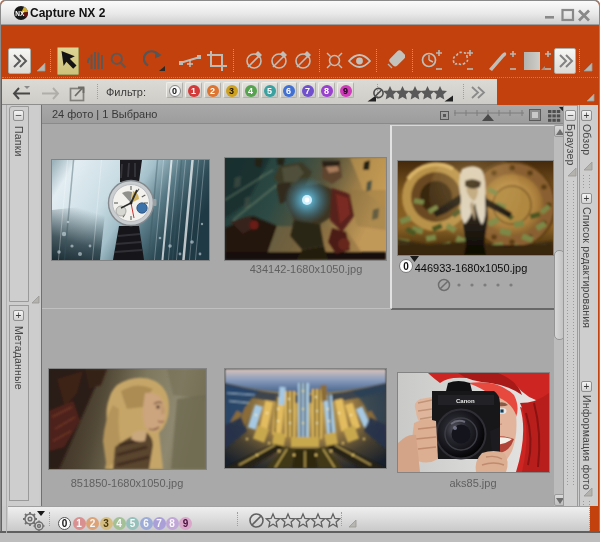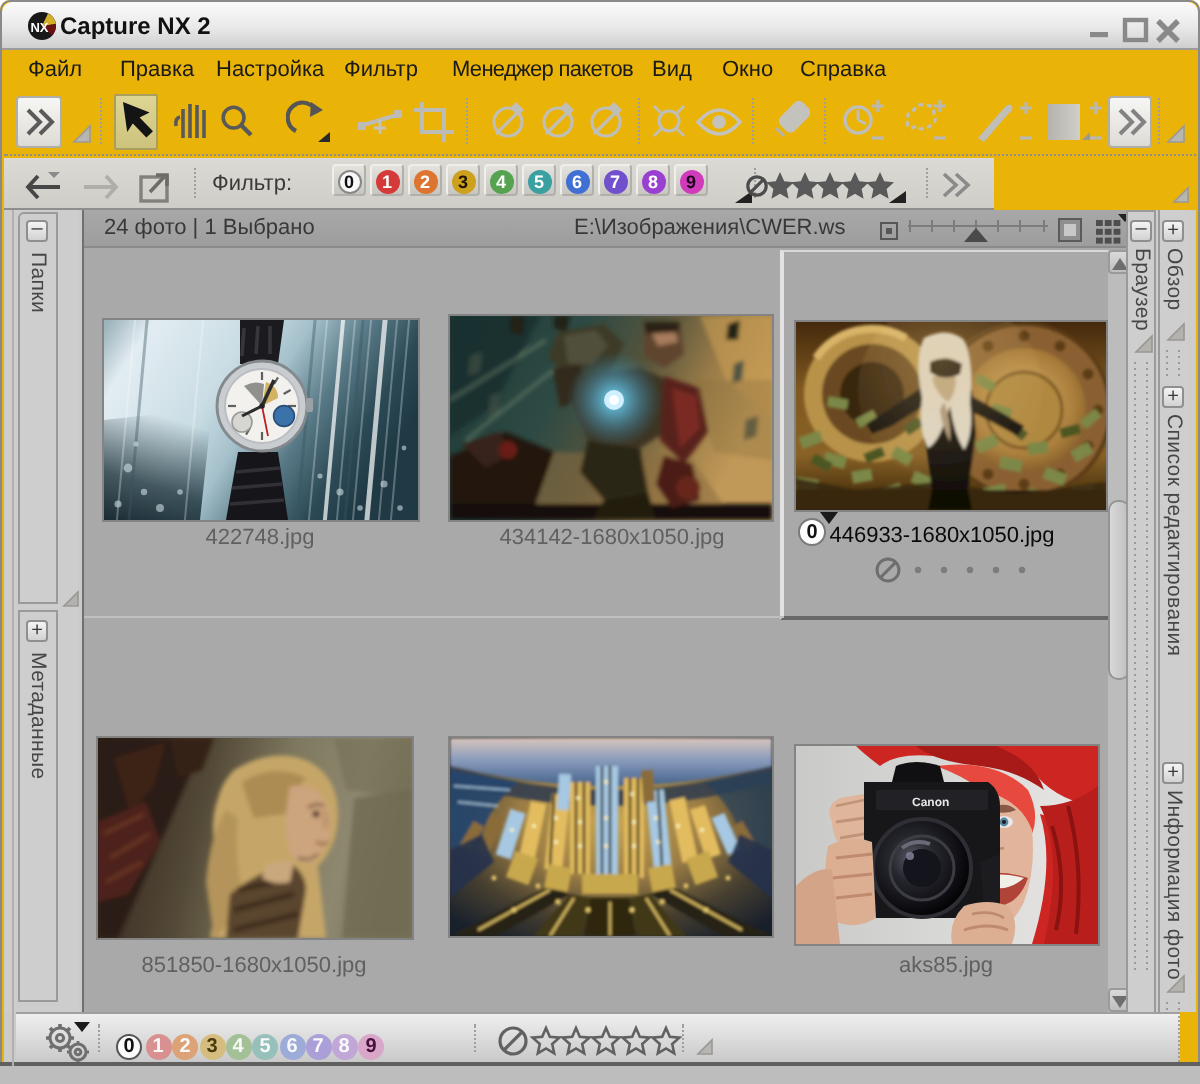--- a/index.html
+++ b/index.html
@@ -1,16 +1,16 @@
 <!DOCTYPE html>
 <html><head><meta charset="utf-8">
 <style>
 *{margin:0;padding:0;box-sizing:border-box;}
 html,body{width:600px;height:542px;background:#fff;font-family:"Liberation Sans",sans-serif;overflow:hidden;}
-#win{position:absolute;left:0;top:0;width:600px;height:542px;background:#eab308;border-radius:5px 5px 0 0;box-shadow:0 0 0 1px #8a8a8a inset;}
+#win{position:absolute;left:0;top:0;width:600px;height:542px;background:#c2410c;border-radius:5px 5px 0 0;box-shadow:0 0 0 1px #8a8a8a inset;}
 .abs{position:absolute;}
 #title{position:absolute;left:1px;top:1px;width:598px;height:24px;background:linear-gradient(#fbfbfb,#e9e9e9 55%,#cfcfcf);border-radius:5px 5px 0 0;border-bottom:1px solid #9c9c9c;}
 #title .txt{position:absolute;left:29px;top:5px;font-size:12px;font-weight:bold;color:#111;}
 #menubar{position:absolute;left:2px;top:26px;width:596px;height:18px;}
 #menubar span{position:absolute;top:3px;font-size:11px;color:#1a1a1a;}
 #tb1{position:absolute;left:2px;top:44px;width:596px;height:34px;border-bottom:1px dotted #8f8f8f;}
 #tb2{position:absolute;left:2px;top:79px;width:495px;height:26px;background:linear-gradient(#dcdad4,#cfcdc7);border-bottom:1px solid #8e8e8e;}
 .vsep{position:absolute;top:5px;bottom:5px;width:0;border-left:1px dotted #9f9f9f;}
 .rbtn{position:absolute;background:linear-gradient(#f6f6f4,#dddbd5);border:1px solid #b0aea8;border-radius:2px;}
 .fbadge{position:absolute;top:3px;width:17px;height:16px;background:linear-gradient(#e4e2dc,#c8c6c0);border:1px solid #b2b0aa;border-top-color:#f0eee8;border-left-color:#f0eee8;border-radius:2px;}
@@ -43,30 +43,20 @@
       <path d="M13.9 6 A7 7 0 0 1 12 11.6 L7 7 Z" fill="#6a1212"></path>
       <text x="1.2" y="10" font-size="6.5" font-weight="bold" fill="#fff" font-family="Liberation Sans">NX</text>
     </svg>
     <div class="txt">Capture NX 2</div>
     <svg style="left:540px;top:2px" width="55" height="21" viewBox="0 0 55 21">
       <rect x="4" y="13" width="9" height="2.6" fill="#898989"></rect>
       <rect x="21.5" y="7" width="10.5" height="10" fill="none" stroke="#898989" stroke-width="2.2"></rect>
       <path d="M38 7.5 L48 17.5 M48 7.5 L38 17.5" stroke="#898989" stroke-width="2.7"></path>
     </svg>
   </div>
-  <div id="menubar">
-    <span style="left:12px">Файл</span>
-    <span style="left:58px">Правка</span>
-    <span style="left:106px">Настройка</span>
-    <span style="left:170px">Фильтр</span>
-    <span style="left:224px;letter-spacing:-0.35px">Менеджер пакетов</span>
-    <span style="left:324px">Вид</span>
-    <span style="left:359px">Окно</span>
-    <span style="left:398px">Справка</span>
-  </div>
   <div id="tb1">
     <div class="rbtn" style="left:6px;top:4px;width:23px;height:26px"></div>
     <svg style="left:10px;top:9px" width="16" height="16" viewBox="0 0 16 16">
         <path d="M2 2 L8 8 L2 14 M8 2 L14 8 L8 14" stroke="#5a5a5a" stroke-width="2" fill="none"></path>
       </svg>
     <svg style="left:34px;top:18px" width="10" height="10" viewBox="0 0 10 10">
         <path d="M1 9 L9 9 L9 1 Z" fill="#b8b6b0" stroke="#9a9896" stroke-width="0.8"></path>
       </svg>
     <div class="vsep" style="left:48px"></div>
     <div class="abs" style="left:55px;top:3px;width:22px;height:28px;background:linear-gradient(#ddd593,#cdc37d);border:1px solid #a79f5b;border-radius:1px"></div>
@@ -251,21 +241,20 @@
         <path d="M1 8 L8 8 L8 1 Z" fill="#b4b2ac" stroke="#9a9896" stroke-width="0.8"></path>
       </svg>
     <div class="abs" style="left:7px;top:200px;width:20px;height:196px;background:#cecece;border:1px solid #9a9a9a;"></div>
     <div class="pm" style="left:11px;top:205px;line-height:10px">+</div>
     <div class="vtext" style="left:11px;top:221px">Метаданные</div>
   </div>
   <div id="main">
     <div id="browser">
       <div id="bhead">
         <span class="abs" style="left:10px;top:3px">24 фото | 1 Выбрано</span>
-        <span class="abs" style="left:245px;top:3px">E:\Изображения\CWER.ws</span>
         <svg style="left:398px;top:6px" width="9" height="9" viewBox="0 0 9 9">
             <rect x="0.5" y="0.5" width="8" height="8" fill="none" stroke="#565656"></rect>
             <rect x="3" y="3" width="3" height="3" fill="#565656"></rect>
           </svg>
         <svg style="left:412px;top:4px" width="70" height="13" viewBox="0 0 70 13">
             <path d="M0 4 L70 4" stroke="#7c7c7c" stroke-width="1"></path>
             <g stroke="#7c7c7c">
               <path d="M1 1 L1 7"></path>
               <path d="M12 1 L12 7"></path>
               <path d="M23 1 L23 7"></path>
@@ -723,21 +712,20 @@
         <path d="M53 51 A14 14 0 0 1 67 49" stroke="#6a6a78" stroke-width="2" fill="none"></path>
         <circle cx="57" cy="55" r="2" fill="#8888a0" fill-opacity="0.8"></circle>
         <path d="M92 58 L102 54 L102 80 L94 82 Z" fill="#1c1c20"></path>
         <path d="M16 50 Q28 44 38 48 L40 86 Q30 92 20 88 Q12 70 16 50 Z" fill="#dcae92"></path>
         <path d="M20 56 L38 54 M18 66 L38 64 M20 76 L38 74" stroke="#c08a6e" stroke-width="1.6"></path>
         <path d="M84 80 Q96 76 106 80 Q112 88 108 99 L78 99 Q76 88 84 80 Z" fill="#dcae92"></path>
         <path d="M88 84 Q98 82 104 86 M84 92 Q96 88 106 92" stroke="#c08a6e" stroke-width="1.4" fill="none"></path>
         <path d="M0 70 Q10 60 18 62 L22 99 L0 99 Z" fill="#d4a488"></path>
       </svg>
         </div>
-      <div class="tlabel" style="left:8px;top:158px">422748.jpg</div>
       <div class="tlabel" style="left:184px;top:158px">434142-1680x1050.jpg</div>
       <div class="tlabel" style="left:349px;top:157px;color:#0a0a0a">446933-1680x1050.jpg</div>
       <div class="tlabel" style="left:5px;top:372px">851850-1680x1050.jpg</div>
       <div class="tlabel" style="left:351px;top:372px">aks85.jpg</div>
       <div class="abs" style="left:357px;top:154px;width:14px;height:14px;background:#fdfdfd;border:1px solid #7a7a7a;border-radius:50%;font-size:10px;font-weight:bold;text-align:center;line-height:14px;color:#111">0</div>
       <svg style="left:368px;top:151px" width="9" height="7" viewBox="0 0 9 7">
           <path d="M0 0 L9 0 L4.5 6 Z" fill="#1a1a1a"></path>
         </svg>
       <svg style="left:394px;top:172px" width="120" height="16" viewBox="0 0 120 16">
           <circle cx="8" cy="8" r="5.5" fill="none" stroke="#6e6e6e" stroke-width="1.5"></circle>

